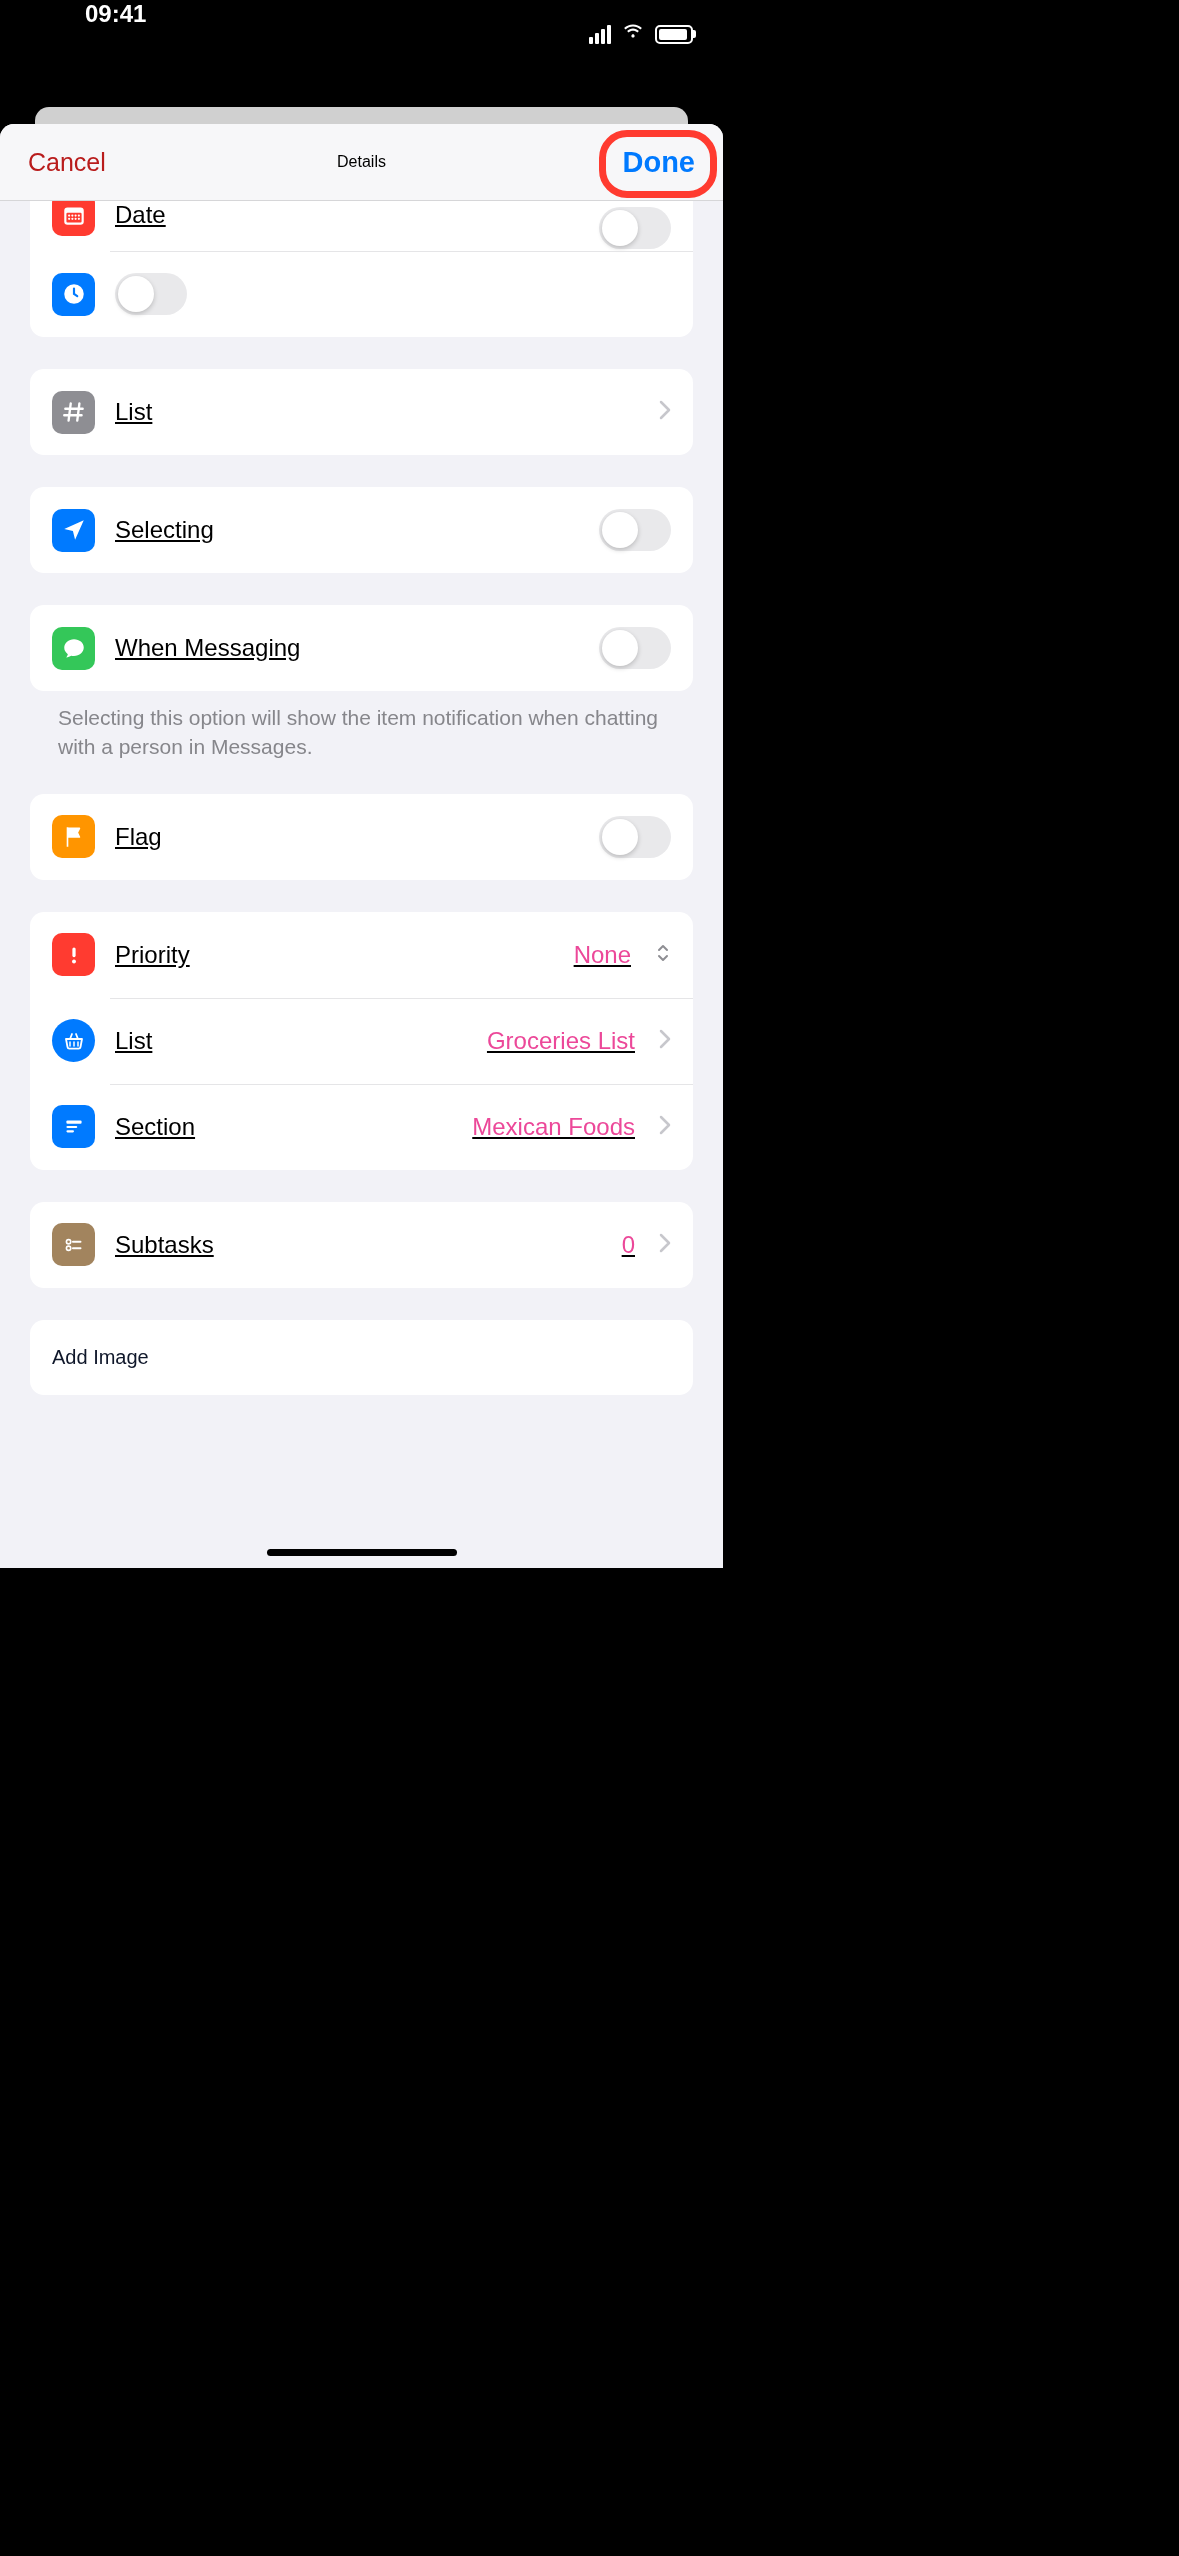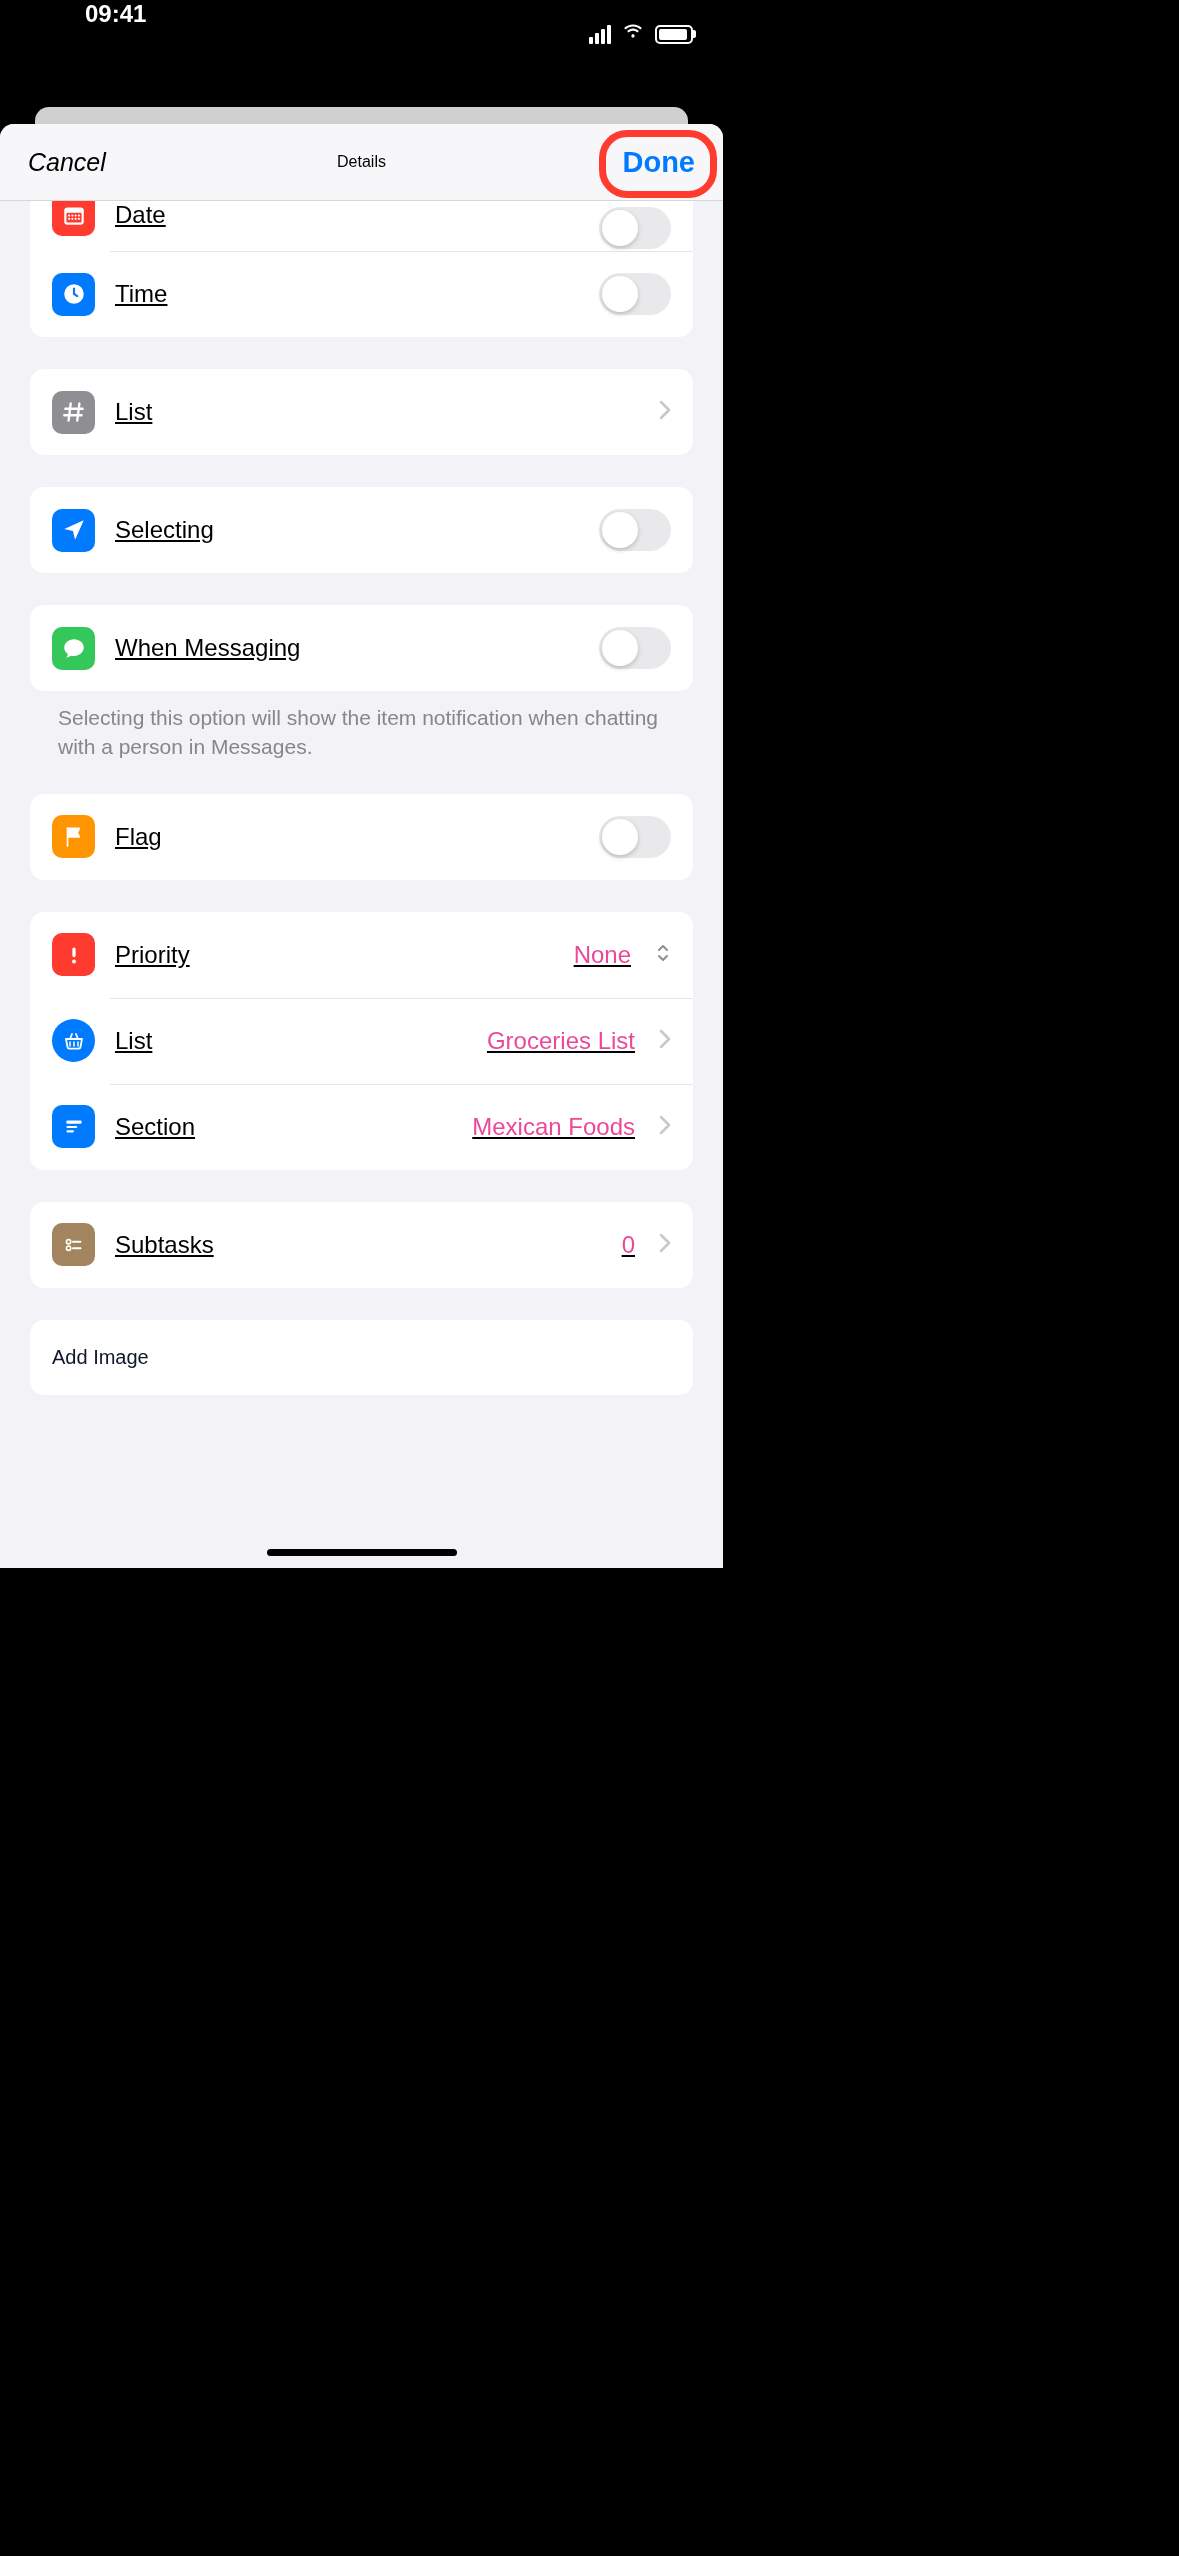--- a/index.html
+++ b/index.html
@@ -44,21 +44,21 @@
     overflow: hidden;
   }
   .nav-bar {
     height: 77px;
     display: flex; align-items: center; justify-content: space-between;
     padding: 0 28px;
     background: #f7f7f9;
     border-bottom: 1px solid #d6d6d8;
   }
   .nav-title { font-size: 16px; font-weight: 400; color:#000; position:absolute; left:0; right:0; text-align:center; pointer-events:none;}
-  .nav-cancel { font-size: 25px; color: #000000; font-style: italic; }
+  .nav-cancel { font-size: 25px; color: #b91c1c; }
   .nav-done { font-size: 29px; font-weight: 600; color: #007aff; position:relative; z-index:5;}
   .done-highlight {
     position: absolute; top: 6px; right: 6px; width: 118px; height: 68px;
     border: 7px solid #ff3b30; border-radius: 28px; pointer-events:none; z-index:4;
   }
   .content {
     padding: 0 30px 40px;
     height: calc(100% - 77px);
     overflow: hidden;
   }
@@ -169,21 +169,20 @@
         <span class="row-label">Date</span>
         <div class="toggle"></div>
       </div>
       <div class="row">
         <div class="icon-box" style="background:#007aff">
           <svg viewBox="0 0 24 24">
               <circle cx="12" cy="12" r="9" fill="#fff"></circle>
               <path d="M12 7v5l3 2" stroke="#007aff" stroke-width="2" fill="none" stroke-linecap="round"></path>
             </svg>
         </div>
-        <span class="row-label">Time</span>
         <div class="toggle"></div>
       </div>
     </div>
 
     <div class="group">
       <div class="row">
         <div class="icon-box" style="background:#8e8e93">
           <svg viewBox="0 0 24 24">
               <path d="M9 4L7 20M17 4l-2 16M4 9h16M3 15h16" stroke="#fff" stroke-width="2.2" fill="none" stroke-linecap="round"></path>
             </svg>

